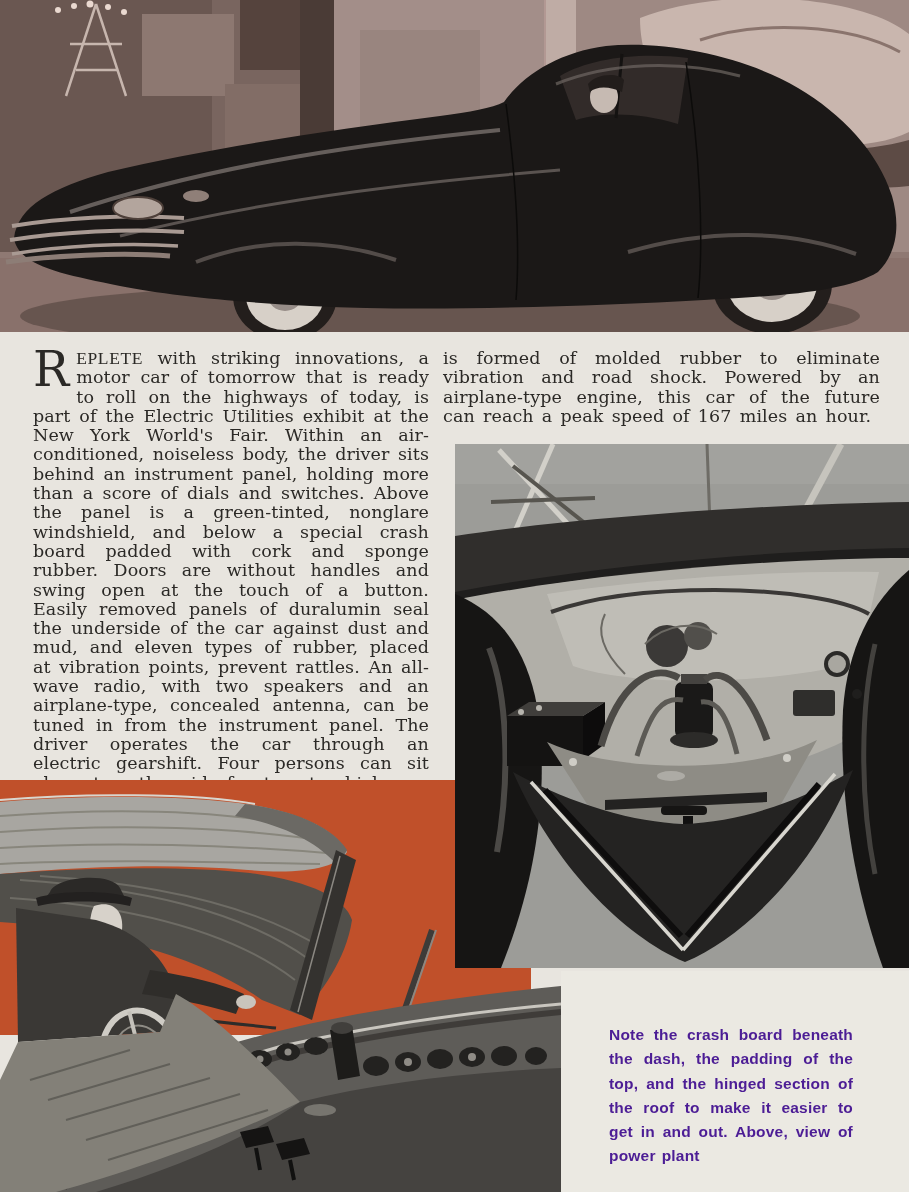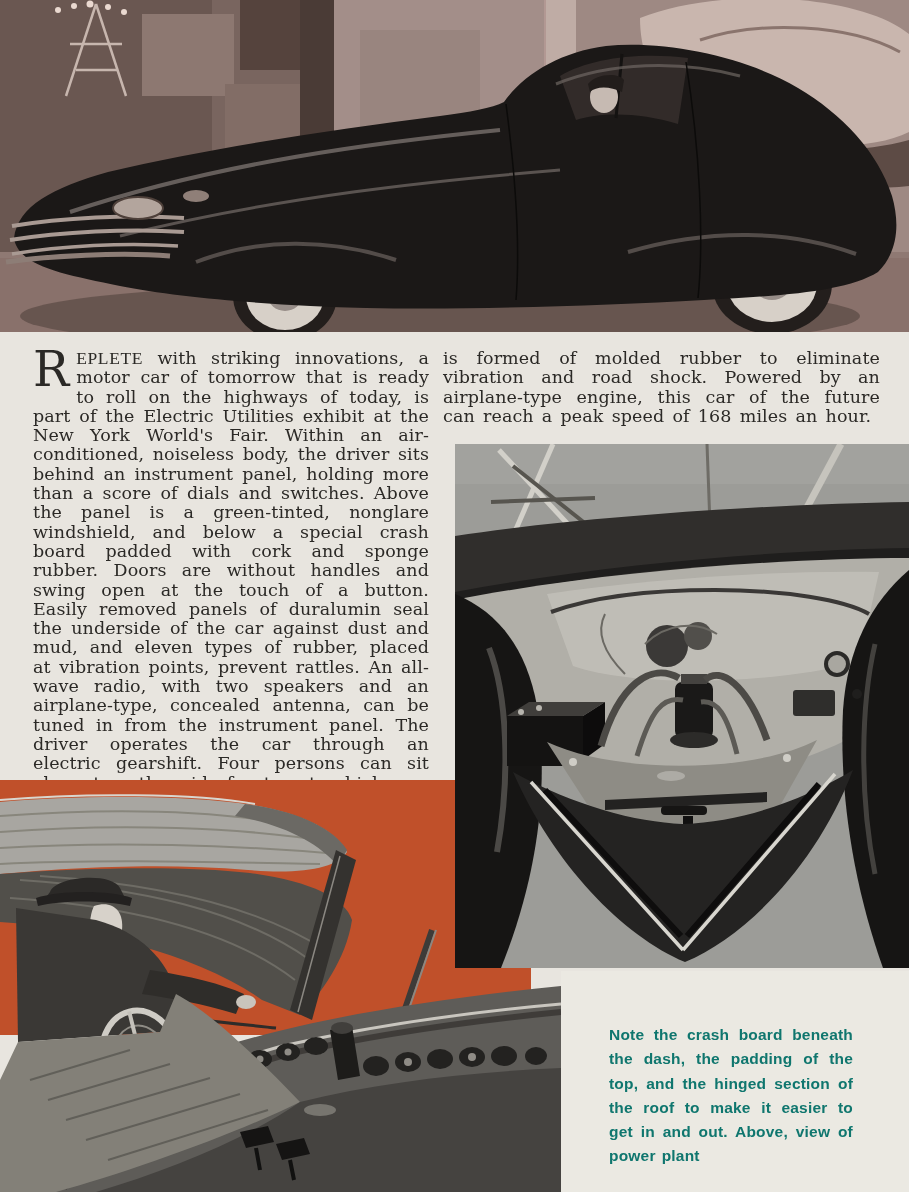--- a/index.html
+++ b/index.html
@@ -27,21 +27,21 @@
   }
   .leadword{letter-spacing:0.6px;font-family:Liberation Serif, serif;}
   
   .caption-panel{
     position:absolute;left:561px;top:971px;width:348px;height:221px;
     background:#ebe9e2;z-index:4;
   }
   .caption-text{
     margin:52px 56px 0 48px;
     font-family:"Liberation Sans", sans-serif;font-weight:700;
-    font-size:15.5px;line-height:24.3px;color:#0f766e;
+    font-size:15.5px;line-height:24.3px;color:#4c1d95;
     text-align:justify;word-spacing:1.5px;letter-spacing:0.2px;
   }
 </style>
 </head>
 <body>
 
 <div class="page">
 
   <svg class="hero" viewBox="0 0 909 332" xmlns="http://www.w3.org/2000/svg">
     <g>
@@ -109,21 +109,21 @@
       </g>
       <ellipse cx="138" cy="208" rx="25" ry="11" fill="#b3a59d" stroke="#4e403a" stroke-width="2"></ellipse>
       <ellipse cx="196" cy="196" rx="13" ry="6" fill="#8f7f78"></ellipse>
     </g>
   </svg>
 
   <div class="col col1">
     <span class="dropcap">R</span><span class="leadword">EPLETE</span><span> with striking innovations, a motor car of tomorrow that is ready to roll on the highways of today, is part of the Electric Utilities exhibit at the New York World's Fair. Within an air-conditioned, noiseless body, the driver sits behind an instrument panel, holding more than a score of dials and switches. Above the panel is a green-tinted, nonglare windshield, and below a special crash board padded with cork and sponge rubber. Doors are without handles and swing open at the touch of a button. Easily removed panels of duralumin seal the underside of the car against dust and mud, and eleven types of rubber, placed at vibration points, prevent rattles. An all-wave radio, with two speakers and an airplane-type, concealed antenna, can be tuned in from the instrument panel. The driver operates the car through an electric gearshift. Four persons can sit abreast on the wide front seat, which</span>
   </div>
   <div class="col col2">
-    <span>is formed of molded rubber to eliminate vibration and road shock. Powered by an airplane-type engine, this car of the future can reach a peak speed of 168 miles an hour.</span>
+    <span>is formed of molded rubber to eliminate vibration and road shock. Powered by an airplane-type engine, this car of the future can reach a peak speed of 167 miles an hour.</span>
   </div>
 
   <svg class="interior" viewBox="0 0 561 412" xmlns="http://www.w3.org/2000/svg">
     <rect x="0" y="0" width="531" height="255" fill="#c0502a"></rect>
 
     <path d="M0,22 C80,15 190,15 252,25 C305,34 337,52 347,72 C338,88 300,95 248,90 C160,82 62,88 0,94 Z" fill="#a8a6a1"></path>
     <g fill="none" stroke="#858379" stroke-width="2" opacity="0.9">
       <path d="M0,36 C120,27 230,30 318,50"></path>
         <path d="M0,52 C120,43 240,47 332,62"></path>
       <path d="M0,68 C110,61 235,65 338,74"></path>

